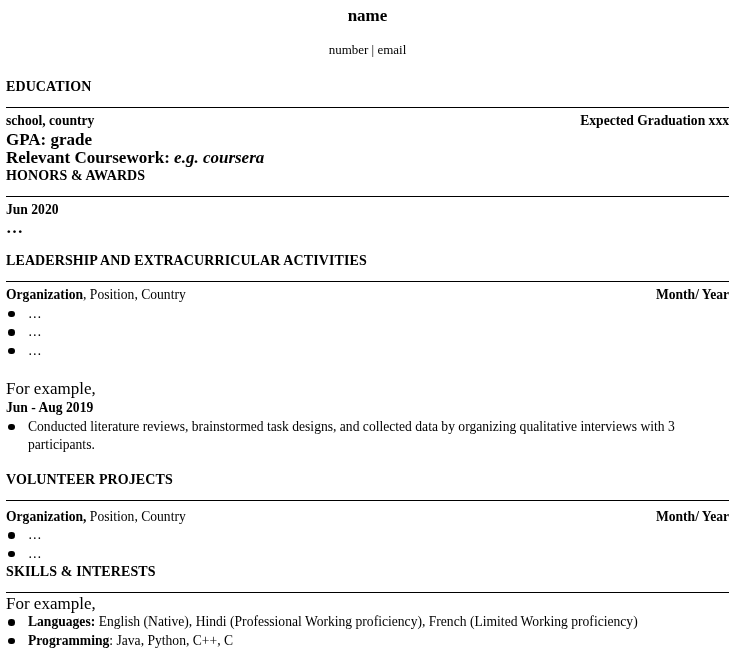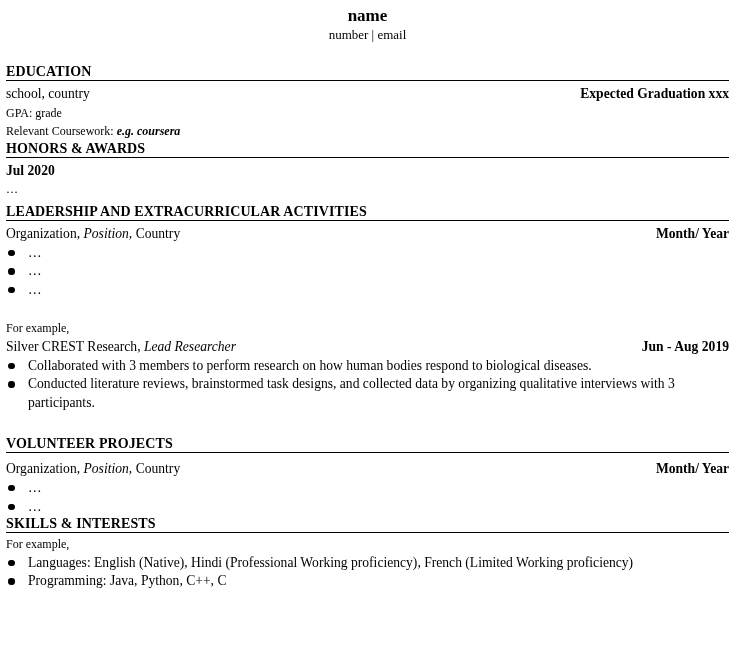--- a/index.html
+++ b/index.html
@@ -12,44 +12,44 @@
   }
   .page {
     width: 737px; height: 464px;
     padding: 6px 8px 0 6px;
   }
   .center { text-align: center; }
   .doc-name {
     font-size: 17px; font-weight: bold; line-height: 20px;
   }
   .doc-contact {
-    font-size: 13px; line-height: 16px; margin-top: 1px;
+    font-size: 13px; line-height: 16px; margin-top: 16px;
   }
   .section-heading {
     font-size: 14px; font-weight: bold; line-height: 15px;
-    padding-bottom: 1px;
+    padding-bottom: 13px;
     border-bottom: 1.6px solid #000000;
     letter-spacing: 0.1px;
   }
   .mt-edu { margin-top: 21px; }
   .mt-honors { }
-  .mt-lead { margin-top: 5px; }
-  .mt-vol { margin-top: 24px; }
+  .mt-lead { margin-top: 15px; }
+  .mt-vol { margin-top: 17px; }
   .mt-skills { }
   .row {
     display: flex; justify-content: space-between; align-items: baseline;
     font-size: 13.6px; line-height: 18.6px;
   }
   .row-first { margin-top: 4px; }
   .row-first-lg { margin-top: 7px; }
-  .b { font-weight: normal; }
-  .i { font-style: italic; }
+  .b { font-weight: bold; }
+  .i { }
   .bi { font-weight: bold; font-style: italic; text-align: right; }
   .right-date { font-weight: bold; white-space: nowrap; text-align: right; }
-  .text-line { font-size: 12px; line-height: 18.6px; }
+  .text-line { font-size: 17px; line-height: 18.6px; }
   .bullet-row {
     display: flex; align-items: flex-start;
     font-size: 13.6px; line-height: 18.6px;
   }
   .bullet-marker {
     flex: 0 0 22px;
     padding-left: 2px;
     padding-top: 6px;
   }
   .dot {
@@ -74,21 +74,21 @@
     <span class="b">school, country</span>
     <span class="right-date">Expected Graduation xxx</span>
   </div>
   <div class="text-line b">GPA: grade</div>
   <div class="text-line">
     <span class="b">Relevant Coursework:</span><span class="bi"> e.g. coursera</span>
   </div>
 
   <div class="section-heading mt-honors">HONORS &amp; AWARDS</div>
   <div class="row row-first">
-    <span class="right-date">Jul 2020</span>
+    <span class="right-date">Jun 2020</span>
   </div>
   <div class="text-line b">…</div>
 
   <div class="section-heading mt-lead">LEADERSHIP AND EXTRACURRICULAR ACTIVITIES</div>
   <div class="row row-first">
     <span><span class="b">Organization</span><span>, </span><span class="i">Position,</span><span> Country</span></span>
     <span class="right-date">Month/ Year</span>
   </div>
   <div class="bullet-row">
     <span class="bullet-marker">
@@ -104,28 +104,21 @@
   </div>
   <div class="bullet-row">
     <span class="bullet-marker">
         <span class="dot"></span>
       </span>
     <span class="bullet-text">…</span>
   </div>
 
   <div class="text-line gap-example">For example,</div>
   <div class="row">
-    <span><span class="b">Silver CREST Research, </span><span class="i">Lead Researcher</span></span>
     <span class="right-date">Jun - Aug 2019</span>
-  </div>
-  <div class="bullet-row">
-    <span class="bullet-marker">
-        <span class="dot"></span>
-      </span>
-    <span class="bullet-text">Collaborated with 3 members to perform research on how human bodies respond to biological diseases.</span>
   </div>
   <div class="bullet-row">
     <span class="bullet-marker">
         <span class="dot"></span>
       </span>
     <span class="bullet-text">Conducted literature reviews, brainstormed task designs, and collected data by organizing qualitative interviews with 3 participants.</span>
   </div>
 
   <div class="section-heading mt-vol">VOLUNTEER PROJECTS</div>
   <div class="row row-first-lg">

